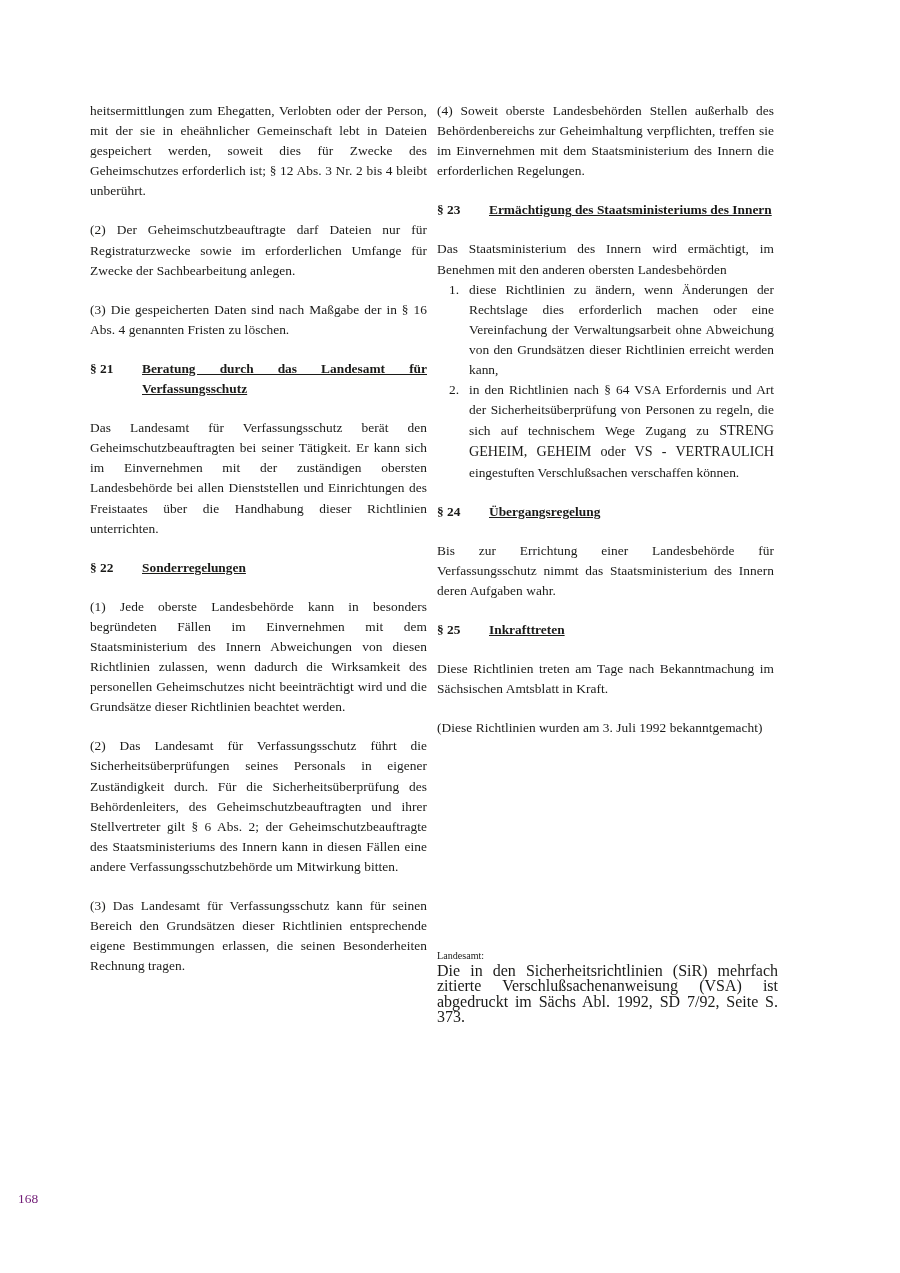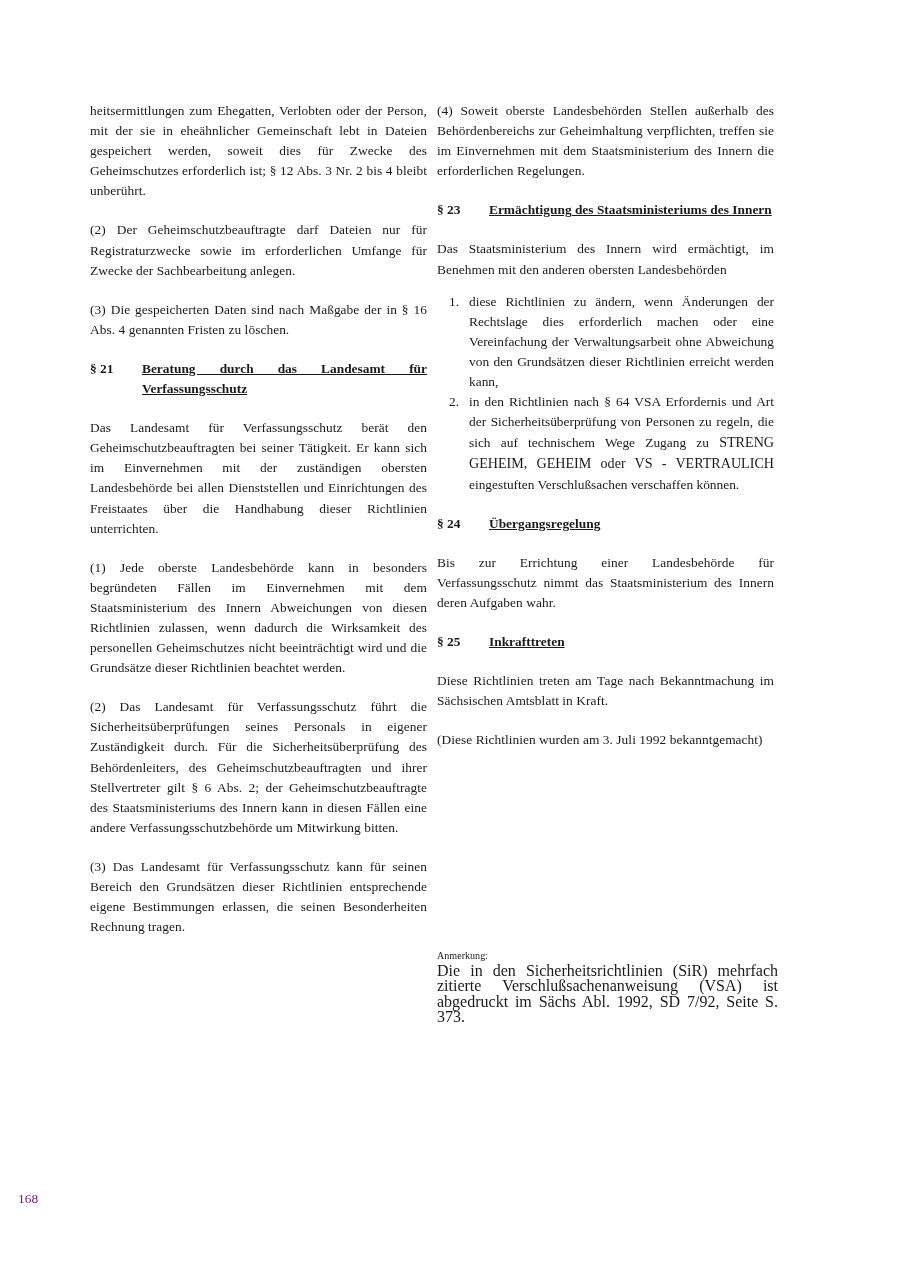--- a/index.html
+++ b/index.html
@@ -130,54 +130,55 @@
       <p class="body-text">heitsermittlungen zum Ehegatten, Verlobten oder der Person, mit der sie in eheähnlicher Gemeinschaft lebt in Dateien gespeichert werden, soweit dies für Zwecke des Geheimschutzes erforderlich ist; § 12 Abs. 3 Nr. 2 bis 4 bleibt unberührt.</p>
 
       <p class="body-text">(2) Der Geheimschutzbeauftragte darf Dateien nur für Registraturzwecke sowie im erforderlichen Umfange für Zwecke der Sachbearbeitung anlegen.</p>
 
       <p class="body-text">(3) Die gespeicherten Daten sind nach Maßgabe der in § 16 Abs. 4 genannten Fristen zu löschen.</p>
 
       <h2 class="heading"><span class="sect">§ 21</span><span class="heading-inner">Beratung durch das Landesamt für Verfassungsschutz</span></h2>
 
       <p class="body-text">Das Landesamt für Verfassungsschutz berät den Geheimschutzbeauftragten bei seiner Tätigkeit. Er kann sich im Einvernehmen mit der zuständigen obersten Landesbehörde bei allen Dienststellen und Einrichtungen des Freistaates über die Handhabung dieser Richtlinien unterrichten.</p>
 
+      <h2 class="heading"><span class="sect">§ 22</span><span class="heading-inner">Sonderregelungen</span></h2>
 
       <p class="body-text">(1) Jede oberste Landesbehörde kann in besonders begründeten Fällen im Einvernehmen mit dem Staatsministerium des Innern Abweichungen von diesen Richtlinien zulassen, wenn dadurch die Wirksamkeit des personellen Geheimschutzes nicht beeinträchtigt wird und die Grundsätze dieser Richtlinien beachtet werden.</p>
 
       <p class="body-text">(2) Das Landesamt für Verfassungsschutz führt die Sicherheitsüberprüfungen seines Personals in eigener Zuständigkeit durch. Für die Sicherheitsüberprüfung des Behördenleiters, des Geheimschutzbeauftragten und ihrer Stellvertreter gilt § 6 Abs. 2; der Geheimschutzbeauftragte des Staatsministeriums des Innern kann in diesen Fällen eine andere Verfassungsschutzbehörde um Mitwirkung bitten.</p>
 
       <p class="body-text">(3) Das Landesamt für Verfassungsschutz kann für seinen Bereich den Grundsätzen dieser Richtlinien entsprechende eigene Bestimmungen erlassen, die seinen Besonderheiten Rechnung tragen.</p>
 
     </div>
 
     <div class="col col-right">
 
       <p class="body-text">(4) Soweit oberste Landesbehörden Stellen außerhalb des Behördenbereichs zur Geheimhaltung verpflichten, treffen sie im Einvernehmen mit dem Staatsministerium des Innern die erforderlichen Regelungen.</p>
 
       <h2 class="heading"><span class="sect">§ 23</span><span class="heading-inner">Ermächtigung des Staatsministeriums des Innern</span></h2>
 
-      <p class="body-text tight" style="margin-bottom:12px;">Das Staatsministerium des Innern wird ermächtigt, im Benehmen mit den anderen obersten Landesbehörden</p>
+      <p class="body-text tight" style="margin-bottom:0;">Das Staatsministerium des Innern wird ermächtigt, im Benehmen mit den anderen obersten Landesbehörden</p>
 
       <ol class="numlist">
         <li><span class="marker">1.</span><span>diese Richtlinien zu ändern, wenn Änderungen der Rechtslage dies erforderlich machen oder eine Vereinfachung der Verwaltungsarbeit ohne Abweichung von den Grundsätzen dieser Richtlinien erreicht werden kann,</span></li>
         <li><span class="marker">2.</span><span>in den Richtlinien nach § 64 VSA Erfordernis und Art der Sicherheitsüberprüfung von Personen zu regeln, die sich auf technischem Wege Zugang zu </span><span class="caps">STRENG GEHEIM, GEHEIM oder VS - VERTRAULICH</span><span> eingestuften Verschlußsachen verschaffen können.</span></li>
       </ol>
 
       <h2 class="heading"><span class="sect">§ 24</span><span class="heading-inner">Übergangsregelung</span></h2>
 
       <p class="body-text">Bis zur Errichtung einer Landesbehörde für Verfassungsschutz nimmt das Staatsministerium des Innern deren Aufgaben wahr.</p>
 
       <h2 class="heading"><span class="sect">§ 25</span><span class="heading-inner">Inkrafttreten</span></h2>
 
       <p class="body-text">Diese Richtlinien treten am Tage nach Bekanntmachung im Sächsischen Amtsblatt in Kraft.</p>
 
       <p class="body-text">(Diese Richtlinien wurden am 3. Juli 1992 bekanntgemacht)</p>
 
       <div class="note">
-        <p class="note-label">Anmerkung:</p>
+        <p class="note-label">Landesamt:</p>
         <p class="note-body">Die in den Sicherheitsrichtlinien (SiR) mehrfach zitierte Verschlußsachenanweisung (VSA) ist abgedruckt im Sächs Abl. 1992, SD 7/92, Seite S. 373.</p>
       </div>
 
     </div>
 
   </div>
 
   <div class="folio">168</div>
 
 </div>

